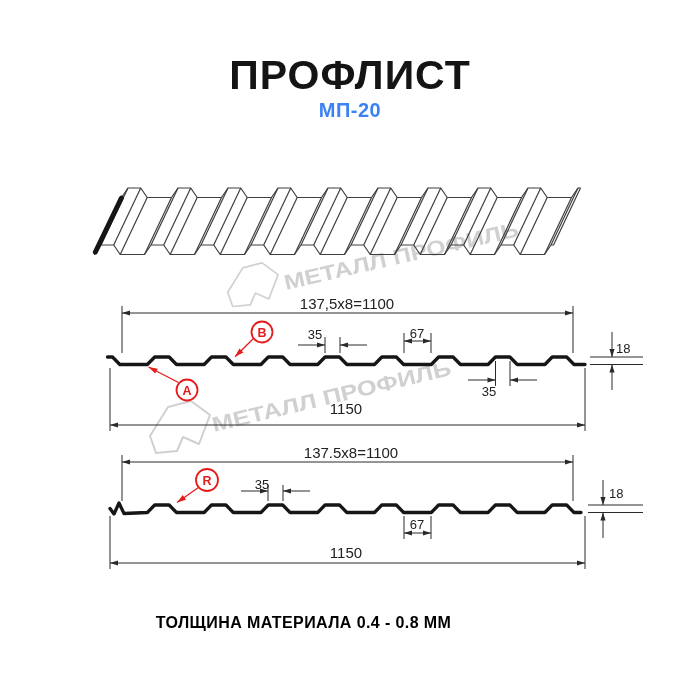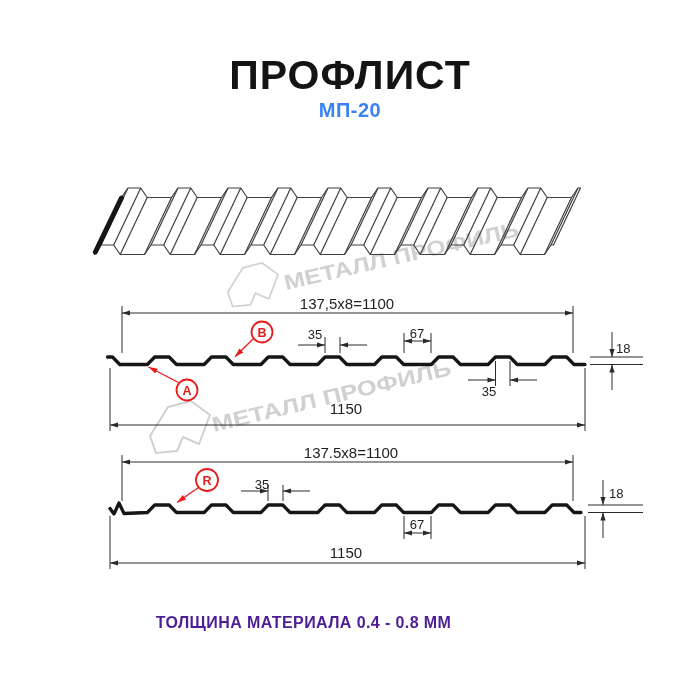--- a/index.html
+++ b/index.html
@@ -3,21 +3,21 @@
 <meta charset="utf-8">
 <style>
   html,body{margin:0;padding:0;background:#fff;}
   .canvas{position:relative;width:700px;height:700px;background:#ffffff;overflow:hidden;
           font-family:"Liberation Sans",sans-serif;}
   .title{position:absolute;top:52px;left:0;width:700px;text-align:center;
          font-size:41px;font-weight:800;letter-spacing:1px;color:#141414;}
   .subtitle{position:absolute;top:99px;left:0;width:700px;text-align:center;
             font-size:20px;font-weight:700;letter-spacing:.5px;color:#3b82f6;}
   .footer{position:absolute;top:614px;left:0;width:607px;text-align:center;
-          font-size:16px;font-weight:600;letter-spacing:.4px;color:#4c1d95;}
+          font-size:16px;font-weight:600;letter-spacing:.4px;color:#000000;}
   svg{position:absolute;top:0;left:0;}
   svg text{font-family:"Liberation Sans",sans-serif;fill:#222;}
   .dim{fill:#222;}
   .wm{font-weight:700;font-size:21px;fill:var(--wm,#d0d0d0);}
   .wmshape{fill:none;stroke:var(--wm,#d0d0d0);stroke-width:2;stroke-linejoin:round;}
   .redc{fill:none;stroke:var(--red,#e51c1c);stroke-width:1.8;}
   .redl{fill:var(--red,#e51c1c);font-weight:700;font-size:12.5px;text-anchor:middle;}
 </style>
 </head>
 <body>

